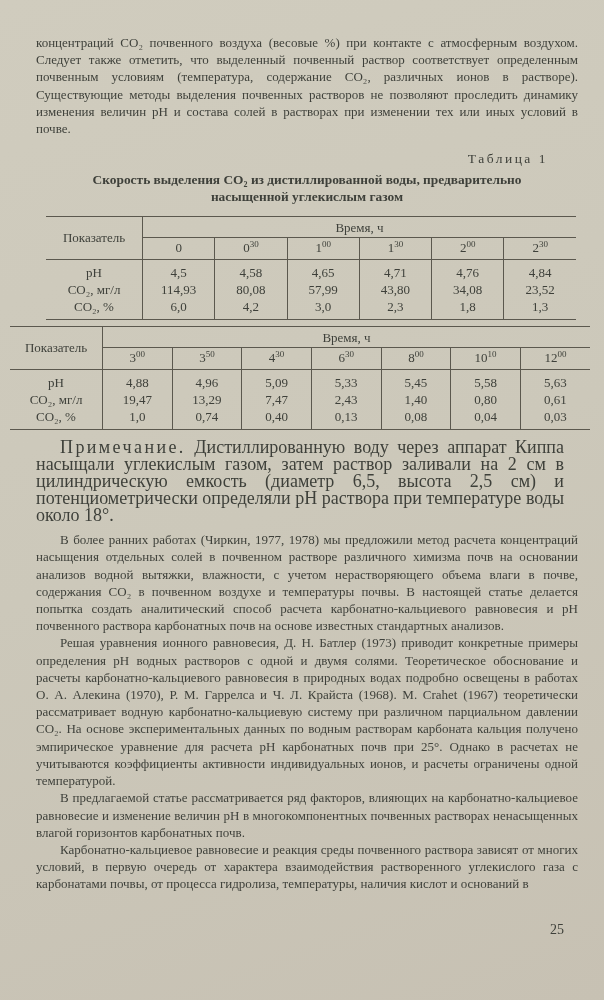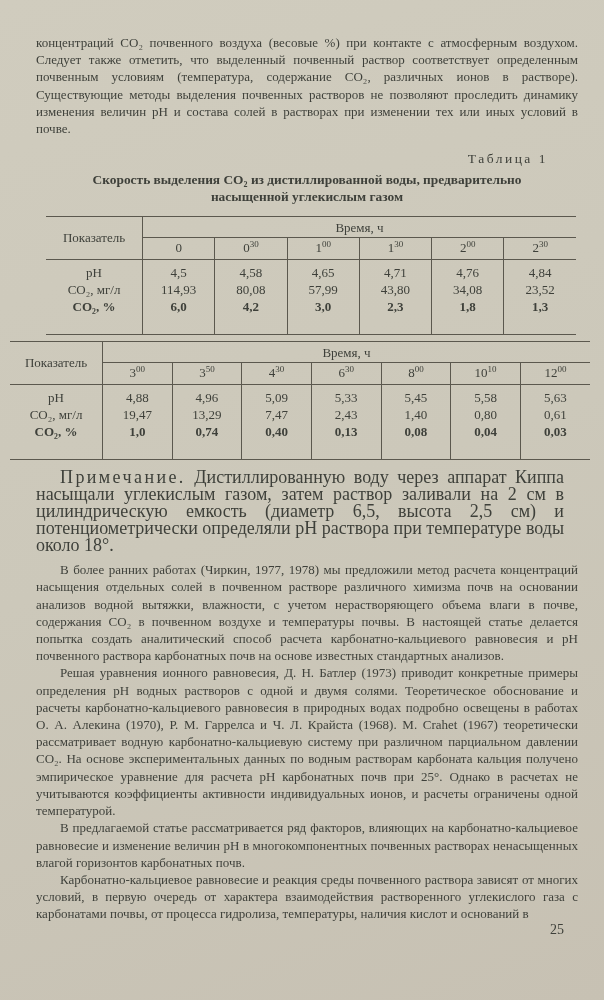--- a/index.html
+++ b/index.html
@@ -75,21 +75,21 @@
     border-bottom:1px solid var(--line);
     padding:3px 0 2px 0;
   }
   .tbl tr.subhead th{
     border-bottom:1.6px solid var(--line);
     padding:2px 0 3px 0;
   }
   .tbl tr.subhead th + th{border-left:1px solid var(--line);}
   .tbl tbody td + td{border-left:1px solid var(--line);margin-left:24px;}
   .tbl tbody tr:first-child td{padding-top:5px;}
-  .tbl tbody tr:last-child td{padding-bottom:20px;font-weight:bold;}
+  .tbl tbody tr:last-child td{padding-bottom:5px;}
   .tbl sup{
     font-size:9px;
     vertical-align:super;
     line-height:0;
     letter-spacing:0;
   }
   p.note{
     margin:9px 14px 7px 0;
     font-size:18px;
     line-height:17px;

